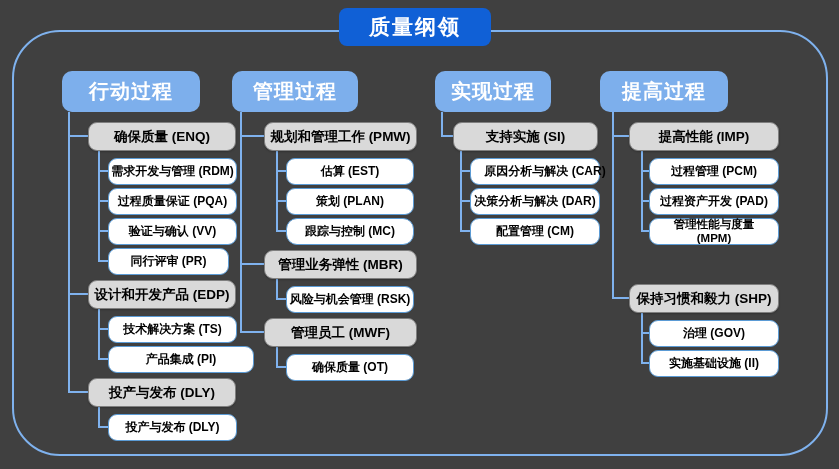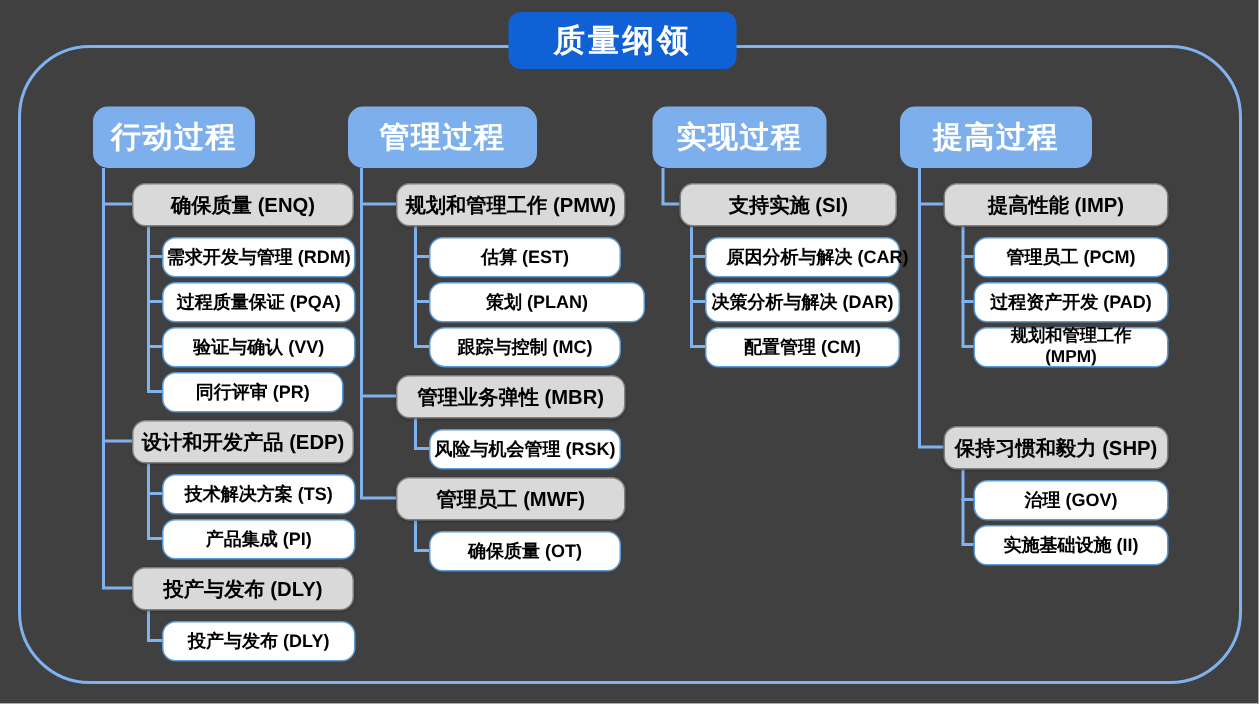--- a/index.html
+++ b/index.html
@@ -26,51 +26,51 @@
   .white-box.small{font-size:11.5px;line-height:1.15;}
   .line{position:absolute;background:var(--line,#7FB2EE);z-index:1;}
 </style>
 </head>
 <body>
 
 <div class="canvas">
   <div class="outer-border"></div>
   <div class="title">质量纲领</div>
   <div id="tree-root">
-      <div class="col-header" style="left: 62px; top: 71px; width: 108px; height: 41px; font-family: Liberation Serif, serif;">行动过程</div>
+      <div class="col-header" style="left: 62px; top: 71px; width: 138px; height: 41px; font-family: Liberation Serif, serif;">行动过程</div>
       <div class="gray-box" style="left: 88px; top: 122px; width: 148px; height: 29px;">确保质量 (ENQ)</div>
       <div class="line" style="left: 68px; top: 135px; width: 20px; height: 2px;"></div>
       <div class="white-box" style="left: 108px; top: 158px; width: 129px; height: 27px;">需求开发与管理 (RDM)</div>
       <div class="line" style="left: 98px; top: 170px; width: 10px; height: 2px;"></div>
       <div class="white-box" style="left: 108px; top: 188px; width: 129px; height: 27px;">过程质量保证 (PQA)</div>
       <div class="line" style="left: 98px; top: 200px; width: 10px; height: 2px;"></div>
       <div class="white-box" style="left: 108px; top: 218px; width: 129px; height: 27px;">验证与确认 (VV)</div>
       <div class="line" style="left: 98px; top: 230px; width: 10px; height: 2px;"></div>
       <div class="white-box" style="left: 108px; top: 248px; width: 121px; height: 27px;">同行评审 (PR)</div>
       <div class="line" style="left: 98px; top: 260px; width: 10px; height: 2px;"></div>
       <div class="line" style="left: 98px; top: 151px; width: 2px; height: 110px;"></div>
       <div class="gray-box" style="left: 88px; top: 280px; width: 148px; height: 29px;">设计和开发产品 (EDP)</div>
       <div class="line" style="left: 68px; top: 293px; width: 20px; height: 2px;"></div>
       <div class="white-box" style="left: 108px; top: 316px; width: 129px; height: 27px;">技术解决方案 (TS)</div>
       <div class="line" style="left: 98px; top: 328px; width: 10px; height: 2px;"></div>
-      <div class="white-box" style="left: 108px; top: 346px; width: 129px; height: 27px;">产品集成 (PI)</div>
+      <div class="white-box" style="left: 108px; top: 346px; width: 146px; height: 27px;">产品集成 (PI)</div>
       <div class="line" style="left: 98px; top: 358px; width: 10px; height: 2px;"></div>
       <div class="line" style="left: 98px; top: 309px; width: 2px; height: 50px;"></div>
       <div class="gray-box" style="left: 88px; top: 378px; width: 148px; height: 29px;">投产与发布 (DLY)</div>
       <div class="line" style="left: 68px; top: 391px; width: 20px; height: 2px;"></div>
       <div class="white-box" style="left: 108px; top: 414px; width: 129px; height: 27px;">投产与发布 (DLY)</div>
       <div class="line" style="left: 98px; top: 426px; width: 10px; height: 2px;"></div>
       <div class="line" style="left: 98px; top: 407px; width: 2px; height: 20px;"></div>
       <div class="line" style="left: 68px; top: 112px; width: 2px; height: 280px;"></div>
       <div class="col-header" style="left: 232px; top: 71px; width: 126px; height: 41px;">管理过程</div>
       <div class="gray-box" style="left: 264px; top: 122px; width: 153px; height: 29px;">规划和管理工作 (PMW)</div>
       <div class="line" style="left: 240px; top: 135px; width: 24px; height: 2px;"></div>
       <div class="white-box" style="left: 286px; top: 158px; width: 128px; height: 27px;">估算 (EST)</div>
       <div class="line" style="left: 276px; top: 170px; width: 10px; height: 2px;"></div>
-      <div class="white-box" style="left: 286px; top: 188px; width: 144px; height: 27px;">策划 (PLAN)</div>
+      <div class="white-box" style="left: 286px; top: 188px; width: 128px; height: 27px;">策划 (PLAN)</div>
       <div class="line" style="left: 276px; top: 200px; width: 10px; height: 2px;"></div>
       <div class="white-box" style="left: 286px; top: 218px; width: 128px; height: 27px; border-radius: 11px;">跟踪与控制 (MC)</div>
       <div class="line" style="left: 276px; top: 230px; width: 10px; height: 2px;"></div>
       <div class="line" style="left: 276px; top: 151px; width: 2px; height: 80px;"></div>
       <div class="gray-box" style="left: 264px; top: 250px; width: 153px; height: 29px;">管理业务弹性 (MBR)</div>
       <div class="line" style="left: 240px; top: 263px; width: 24px; height: 2px;"></div>
       <div class="white-box" style="left: 286px; top: 286px; width: 128px; height: 27px;">风险与机会管理 (RSK)</div>
       <div class="line" style="left: 276px; top: 298px; width: 10px; height: 2px;"></div>
       <div class="line" style="left: 276px; top: 279px; width: 2px; height: 20px;"></div>
       <div class="gray-box" style="left: 264px; top: 318px; width: 153px; height: 29px;">管理员工 (MWF)</div>
@@ -86,25 +86,25 @@
       <div class="line" style="left: 460px; top: 170px; width: 10px; height: 2px;"></div>
       <div class="white-box" style="left: 470px; top: 188px; width: 130px; height: 27px;">决策分析与解决 (DAR)</div>
       <div class="line" style="left: 460px; top: 200px; width: 10px; height: 2px;"></div>
       <div class="white-box" style="left: 470px; top: 218px; width: 130px; height: 27px;">配置管理 (CM)</div>
       <div class="line" style="left: 460px; top: 230px; width: 10px; height: 2px;"></div>
       <div class="line" style="left: 460px; top: 151px; width: 2px; height: 80px;"></div>
       <div class="line" style="left: 441px; top: 112px; width: 2px; height: 24px;"></div>
       <div class="col-header" style="left: 600px; top: 71px; width: 128px; height: 41px;">提高过程</div>
       <div class="gray-box" style="left: 629px; top: 122px; width: 150px; height: 29px;">提高性能 (IMP)</div>
       <div class="line" style="left: 612px; top: 135px; width: 17px; height: 2px;"></div>
-      <div class="white-box" style="left: 649px; top: 158px; width: 130px; height: 27px;">管理员工 (PCM)</div>
+      <div class="white-box" style="left: 649px; top: 158px; width: 130px; height: 27px;">过程管理 (PCM)</div>
       <div class="line" style="left: 641px; top: 170px; width: 8px; height: 2px;"></div>
       <div class="white-box" style="left: 649px; top: 188px; width: 130px; height: 27px;">过程资产开发 (PAD)</div>
       <div class="line" style="left: 641px; top: 200px; width: 8px; height: 2px;"></div>
-      <div class="white-box small" style="left: 649px; top: 218px; width: 130px; height: 27px;">规划和管理工作
+      <div class="white-box small" style="left: 649px; top: 218px; width: 130px; height: 27px;">管理性能与度量
 (MPM)</div>
       <div class="line" style="left: 641px; top: 230px; width: 8px; height: 2px;"></div>
       <div class="line" style="left: 641px; top: 151px; width: 2px; height: 80px;"></div>
       <div class="gray-box" style="left: 629px; top: 284px; width: 150px; height: 29px;">保持习惯和毅力 (SHP)</div>
       <div class="line" style="left: 612px; top: 297px; width: 17px; height: 2px;"></div>
       <div class="white-box" style="left: 649px; top: 320px; width: 130px; height: 27px;">治理 (GOV)</div>
       <div class="line" style="left: 641px; top: 332px; width: 8px; height: 2px;"></div>
       <div class="white-box" style="left: 649px; top: 350px; width: 130px; height: 27px;">实施基础设施 (II)</div>
       <div class="line" style="left: 641px; top: 362px; width: 8px; height: 2px;"></div>
       <div class="line" style="left: 641px; top: 313px; width: 2px; height: 50px;"></div>

